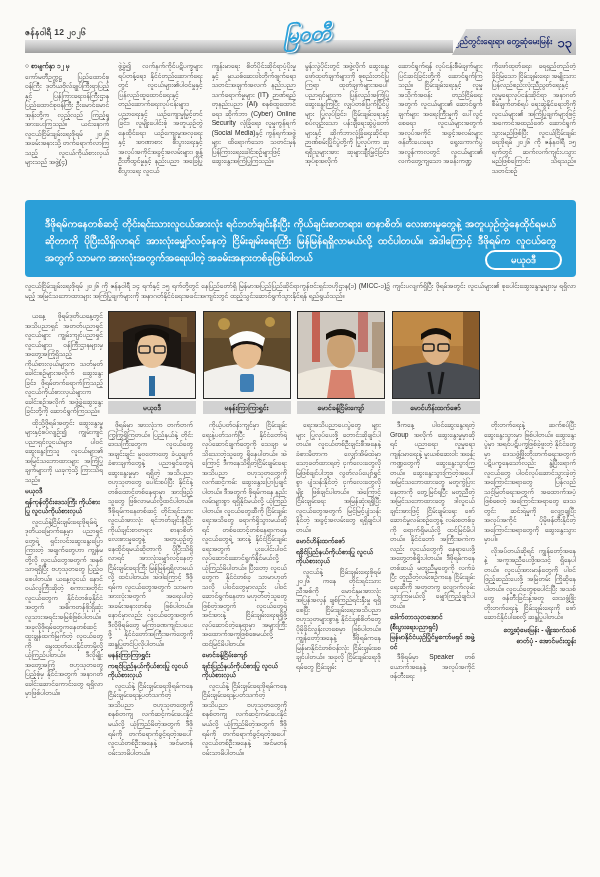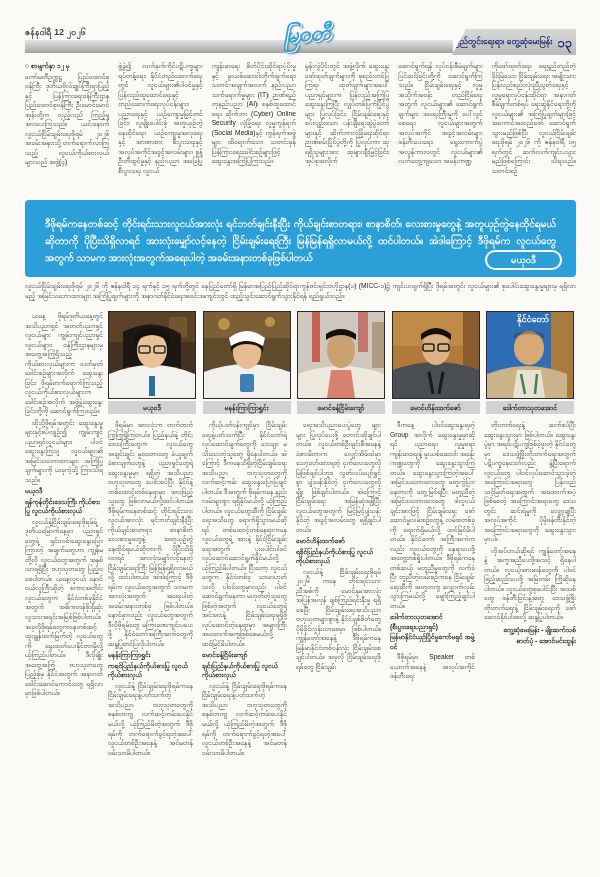--- a/index.html
+++ b/index.html
@@ -154,35 +154,20 @@
           <path d="M0 58 q43 -16 86 0 l0 28 -86 0 z" fill="#4a4d52"></path>
           <ellipse cx="43" cy="36" rx="14" ry="17" fill="#dcb184"></ellipse>
           <path d="M28 28 q15 -12 30 0 l0 -6 q-15 -12 -30 0 z" fill="#15100b"></path>
           <rect x="30" y="32" width="11" height="7" rx="2" fill="none" stroke="#1f1f1f" stroke-width="1.5"></rect>
           <rect x="45" y="32" width="11" height="7" rx="2" fill="none" stroke="#1f1f1f" stroke-width="1.5"></rect>
           <path d="M36 60 l4 22 m10 -22 l-4 22" stroke="#17181a" stroke-width="3" fill="none"></path>
         </svg>
       </span>
       <figcaption>မောင်ဟိန်းထက်ဇော်</figcaption>
     </figure>
-    <figure>
-      <span class="photo-frame">
-        <svg viewBox="0 0 86 86">
-          <rect width="86" height="86" fill="#2f6db5"></rect>
-          <rect x="64" y="0" width="22" height="86" fill="#a97b3f"></rect>
-          <text x="30" y="10" font-size="9" fill="#ffffff" font-weight="bold">နိုင်ငံတော်</text>
-          <path d="M0 62 q40 -16 80 0 l0 24 -80 0 z" fill="#cbb289"></path>
-          <path d="M30 58 l24 0 l4 28 l-32 0 z" fill="#e8e2d2"></path>
-          <ellipse cx="42" cy="36" rx="15" ry="17" fill="#d8a876"></ellipse>
-          <path d="M27 26 q15 -8 30 0 l0 -4 q-15 -6 -30 0 z" fill="#3a2d20" opacity="0.35"></path>
-          <path d="M34 62 l4 20 m12 -20 l-2 20" stroke="#4a7d4f" stroke-width="2.5" fill="none"></path>
-        </svg>
-      </span>
-      <figcaption>ဒေါက်တာသုတအောင်</figcaption>
-    </figure>
   </div>
 
   <div class="bcol" id="bcol1">
     <p>ယနေ့ ဖိုရမ်ဒုတိယနေ့တွင် အသိပညာရှင် အတတ်ပညာရှင် လူငယ်များ ကျွမ်းကျင်ပညာရှင် လူငယ်များ၊ ဝန်ကြီးဌာနများမှ အတွေ့အကြုံရှိသည့် ကိုယ်စားလှယ်များက သတ်မှတ်ခေါင်းစဉ်များအလိုက် ဆွေးနွေးခြင်း၊ ဖိုရမ်တက်ရောက်ကြသည့် လူငယ်ကိုယ်စားလှယ်များက ခေါင်းစဉ်အလိုက် အဖွဲ့ခွဲဆွေးနွေးခြင်းတို့ကို ဆောင်ရွက်ကြသည်။</p>
     <p>ထိုသို့ဖိုရမ်အတွင်း ဆွေးနွေးမှုများနှင့်စပ်လျဉ်း၍ ကျွမ်းကျင်ပညာရှင်လူငယ်များ၊ ပါဝင်ဆွေးနွေးကြသူ လူငယ်များ၏ အမြင်သဘောထားများ အကြံပြုချက်များကို ယခုကဲ့သို့ ကြားသိရသည်။</p>
     <p class="sub">မယုဝဒီ</p>
     <p class="sub">ရန်ကုန်တိုင်းဒေသကြီး ကိုယ်စားပြု လူငယ်ကိုယ်စားလှယ်</p>
     <p>လူငယ်နဲ့ငြိမ်းချမ်းရေးဖိုရမ်ရဲ့ ဒုတိယမြောက်နေ့မှာ ပညာရှင်တွေရဲ့ ရှင်းလင်းဆွေးနွေးပြောကြားတဲ့ အချက်တွေဟာ ကျွန်မတို့လို လူငယ်တွေအတွက် အနစ်သာရရှိပြီး ဗဟုသုတတွေ ပြည့်ဝစေပါတယ်။ ယနေ့လူငယ် နောင်ဝယ်လူကြီးဆိုတဲ့ စကားအတိုင်း လူငယ်တွေက နိုင်ငံတစ်ခုနိုင်ငံအတွက် အဓိကတန်ဖိုးရှိဆုံး လူသားအရင်းအမြစ်ဖြစ်ပါတယ်။ အခုလိုဖိုရမ်တွေကနေတစ်ဆင့် ထူးချွန်ထက်မြက်တဲ့ လူငယ်တွေကို မွေးထုတ်ပေးနိုင်တာမို့လို့ ယုံကြည်ပါတယ်။ ဒီလိုမျိုးအတွေ့အကြုံ ဗဟုသုတတွေ ပြည့်စုံမှ နိုင်ငံအတွက် အနာဂတ်ခေါင်းဆောင်ကောင်းတွေ ရရှိလာမှာဖြစ်ပါတယ်။</p>
   </div>
 

